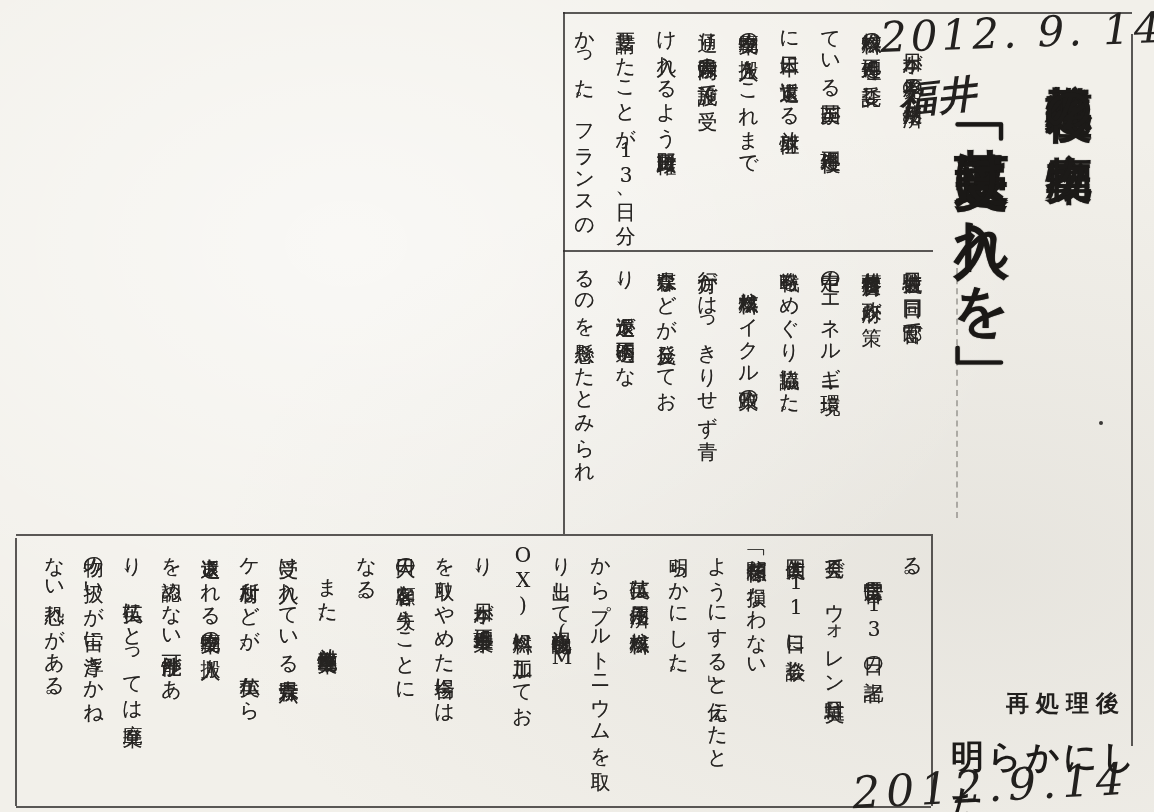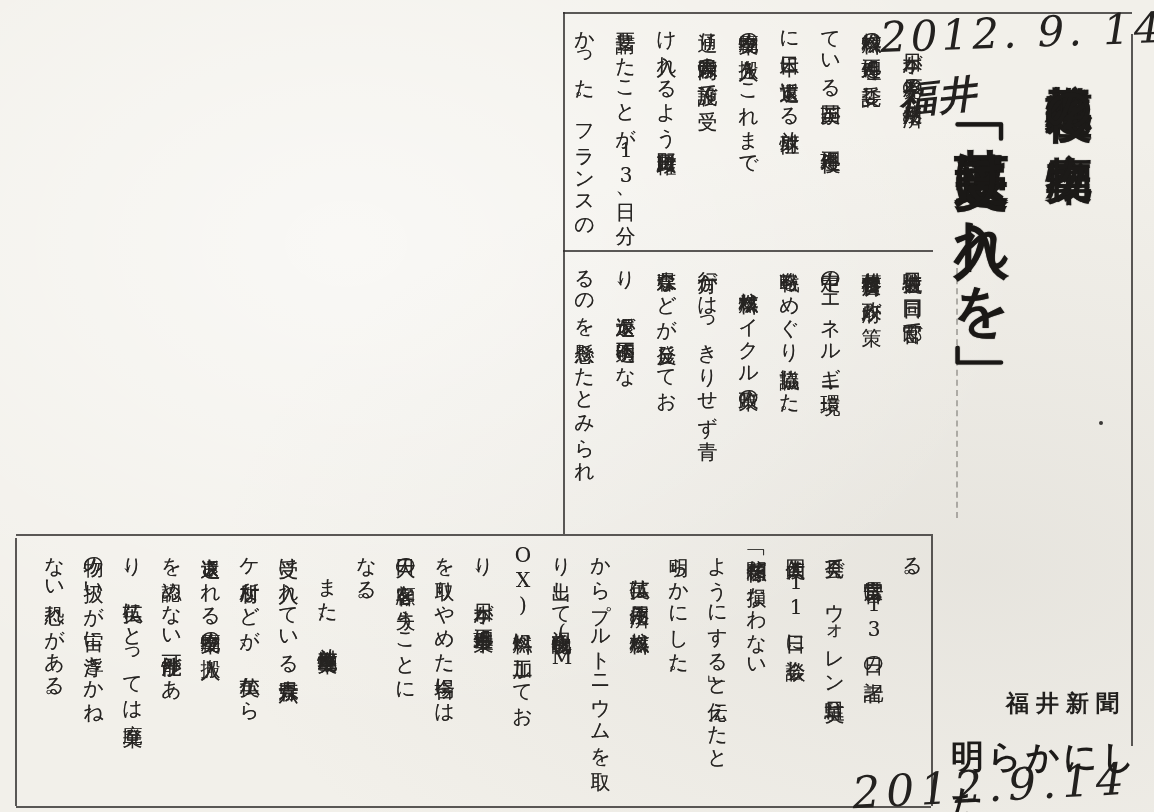--- a/index.html
+++ b/index.html
@@ -85,21 +85,21 @@
   <div class="rule" style="left:1131px;top:34px;width:2px;height:712px;"></div>
   <div class="crease" style="left:956px;top:268px;height:250px;"></div>
   <div class="speck" style="left:1099px;top:421px;"></div>
 
   <div class="hw hw-top">2012. 9. 14</div>
   <div class="hw hw-scribble">福井</div>
   <div class="hw hw-bottom">2012.9.14</div>
 
   <div class="headline-main">核燃料再処理後の廃棄物</div>
   <div class="headline-sub">英「返還受け入れを」</div>
-  <div class="credit">福井新聞</div>
+  <div class="credit">再処理後</div>
   <div class="kicker">明らかにした</div>
 
   <div class="vblock block-top-row1">
     <div class="vcol">　日本が原発の使用済み</div>
     <div class="vcol">核燃料の再処理を委託し</div>
     <div class="vcol">ている英国が、再処理後</div>
     <div class="vcol">に日本に返還する放射性</div>
     <div class="vcol">廃棄物の搬入をこれまで</div>
     <div class="vcol">通り青森県内の施設で受</div>
     <div class="vcol">け入れるよう野田政権に</div>

